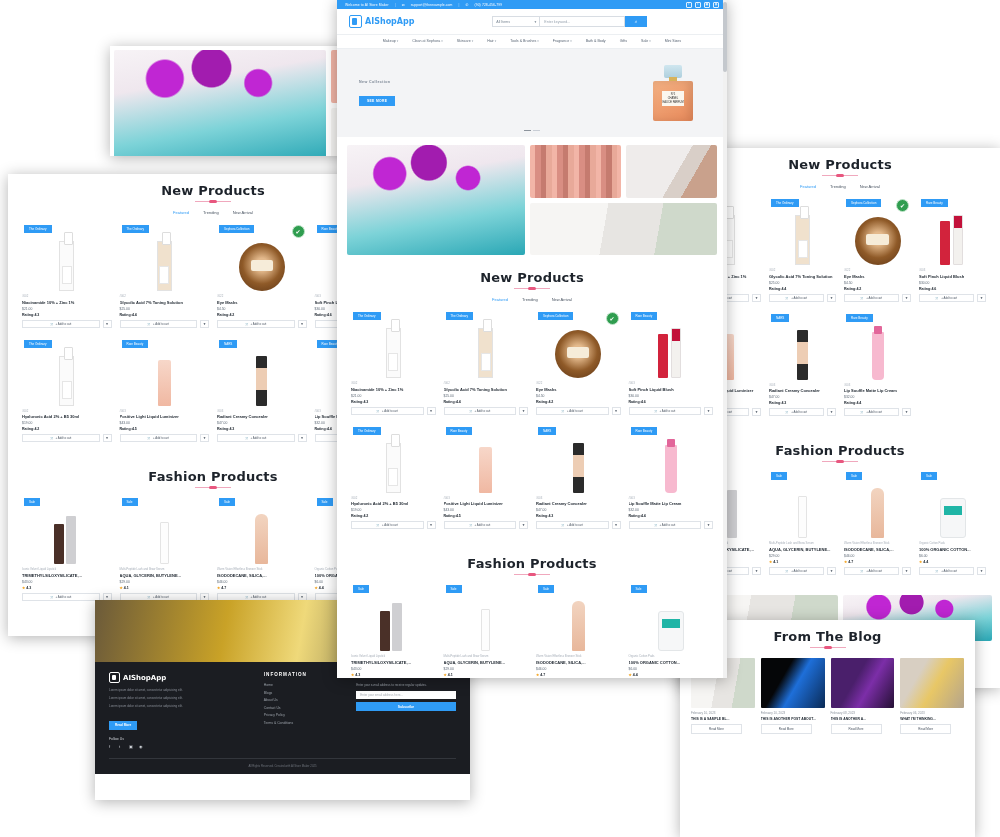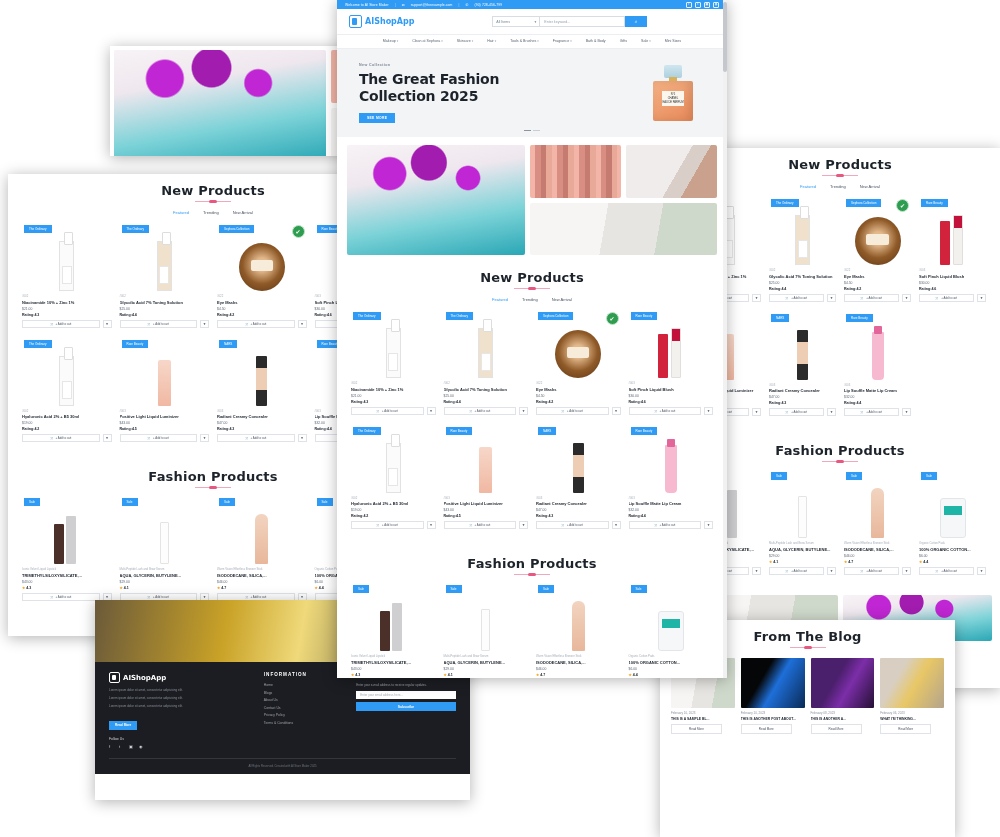--- a/index.html
+++ b/index.html
@@ -19,21 +19,21 @@
 
   
   #panel-a { left: 8px; top: 174px; width: 410px; height: 462px; z-index: 1; }
   
   #panel-b { left: 680px; top: 148px; width: 320px; height: 540px; z-index: 1; }
   
   #panel-d { left: 110px; top: 46px; width: 450px; height: 110px; z-index: 0; }
   
   #panel-e { left: 95px; top: 600px; width: 375px; height: 200px; z-index: 2; }
   
-  #panel-f { left: 660px; top: 620px; width: 295px; height: 217px; z-index: 1; }
+  #panel-f { left: 680px; top: 620px; width: 295px; height: 217px; z-index: 1; }
   
   #panel-c { left: 337px; top: 0px; width: 390px; height: 678px; z-index: 5; }
 
   
   .topbar { background:#2f9bf5; color:#fff; display:flex; align-items:center;
             justify-content:space-between; padding:0 8px; height:9px; font-size:3.4px; }
   .topbar .tleft { display:flex; gap:6px; align-items:center; letter-spacing:.1px;}
   .topbar .sep { opacity:.6; }
   .topbar .tright { display:flex; gap:3px; }
   .topbar .soc { width:6px; height:6px; border:.4px solid rgba(255,255,255,.85);
@@ -856,21 +856,20 @@
     <span class="ni"><span>Fragrance</span><span class="cv">▾</span></span>
     <span class="ni"><span>Bath &amp; Body</span></span>
     <span class="ni"><span>Gifts</span></span>
     <span class="ni"><span>Sale</span><span class="cv">▾</span></span>
     <span class="ni"><span>Mini Sizes</span></span>
   </div>
 
   <div class="hero">
     <div class="htxt">
       <div class="eyebrow">New Collection</div>
-      <h1><span>The Great Fashion</span><br><span>Collection 2025</span></h1>
       <span class="hbtn">SEE MORE</span>
     </div>
     <div class="hprod">
       <div class="perf">
         <span class="cap"></span>
         <span class="neck"></span>
         <span class="body"></span>
         <span class="lbl">
           <span>N°5</span><br>
           <span>CHANEL</span><br>

